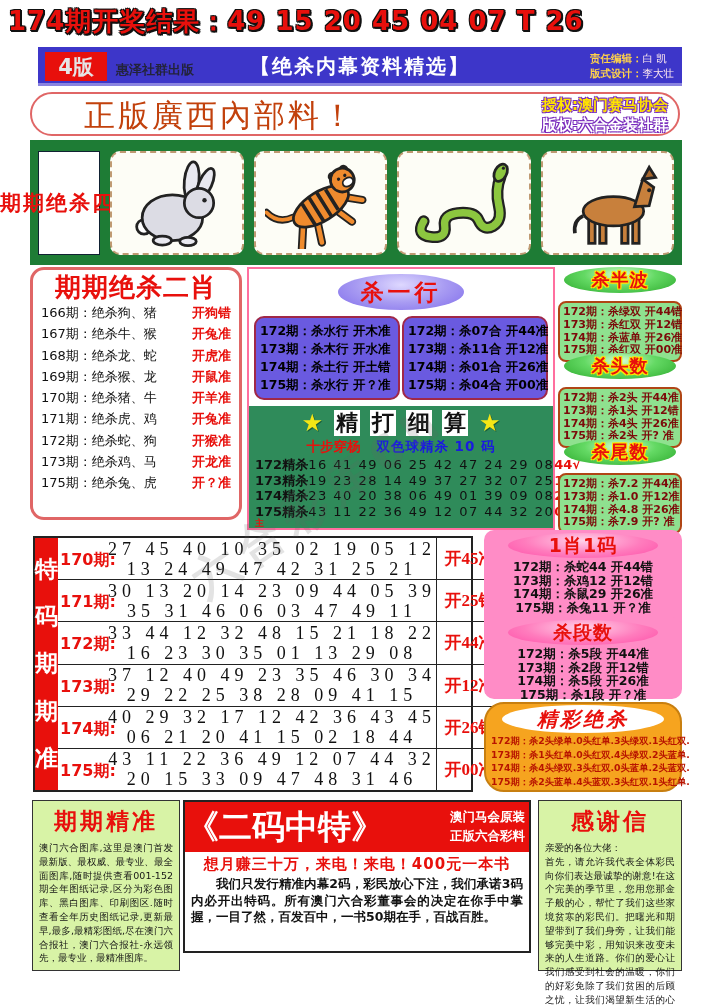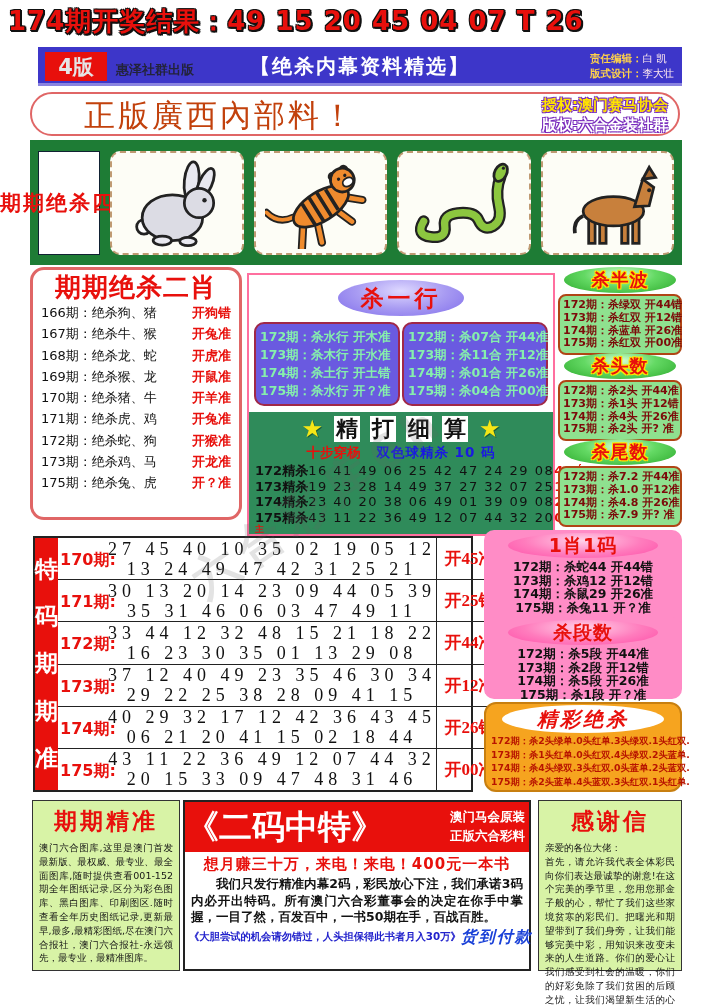--- a/index.html
+++ b/index.html
@@ -40,48 +40,48 @@
 
   
   #erxiao{position:absolute;left:30px;top:267px;width:212px;height:253px;background:#fff;
     border:3px solid #e06666;border-radius:14px;padding:2px 7px}
   .erx-title{text-align:center;color:#e8100c;font-size:26px;font-weight:900;letter-spacing:1px;line-height:30px}
   .erx-row{display:flex;justify-content:space-between;font-size:13px;line-height:21.3px;padding:0 1px}
   .erx-left{color:#111}
   .erx-res{color:#e8100c;font-weight:700}
 
   
-  #midcol{position:absolute;left:247px;top:273px;width:308px;height:263px;background:#fff;border:2px solid #ff6f9f}
+  #midcol{position:absolute;left:247px;top:267px;width:308px;height:263px;background:#fff;border:2px solid #ff6f9f}
   .mid-heads{display:flex;justify-content:space-around;margin-top:5px}
   .ellipse{border-radius:50%;display:flex;align-items:center;justify-content:center}
   .purple-ell{width:126px;height:36px;background:radial-gradient(ellipse at 50% 30%,#ded8ff 0%,#a89bf2 50%,#7f6ceb 100%)}
   .purple-ell span{color:#e8100c;font-size:23px;font-weight:900;letter-spacing:4px}
   .mid-boxes{display:flex;justify-content:space-between;padding:6px 5px 0}
   .pbox{width:146px;height:84px;background:#6a5ae0;border:2px solid #a02848;border-radius:10px;
-    padding:4px 4px;color:#86efac;font-size:12.5px;line-height:18px;font-weight:600;white-space:nowrap}
+    padding:4px 4px;color:#000000;font-size:12.5px;line-height:18px;font-weight:600;white-space:nowrap}
   #jing{position:absolute;left:0;bottom:0;width:100%;height:122px;background:#2f8b5a;padding:2px 6px}
   .jing-title{display:flex;align-items:center;justify-content:center;margin-top:2px}
   .star{color:#f5e616;font-size:24px;line-height:24px;margin:0 6px;text-shadow:1px 1px 0 #1a5a38}
   .jt-char{width:26px;height:26px;background:#fff;color:#111;font-size:22px;font-weight:900;
     display:flex;align-items:center;justify-content:center;margin:0 5px}
   .jing-sub{text-align:center;font-size:13.5px;font-weight:700;margin:2px 0 1px}
   .jing-sub .red{color:#e8100c;margin-right:16px}
   .jing-sub .blue{color:#1a1ae0;letter-spacing:1px}
   .jrow{display:flex;font-size:13px;line-height:15.5px;color:#111;white-space:nowrap}
   .jrow .jlabel{font-weight:700;width:55px}
   .jrow .jnums{flex:1;letter-spacing:1.5px}
   .jrow .jres{color:#e8100c;width:36px;text-align:right;font-weight:700}
   .jing-mark{color:#e8100c;font-size:9px;line-height:9px;font-weight:700}
 
   
   .rsec{position:absolute;left:558px;width:124px}
   .green-ell{width:112px;height:26px;margin:0 auto;background:radial-gradient(ellipse at 50% 30%,#d8ffd8 0%,#64d964 45%,#2aa82a 100%)}
   .green-ell span{color:#e8100c;font-size:18px;font-weight:900;letter-spacing:1px;
     text-shadow:1px 1px 0 #ffe400,-1px -1px 0 #ffe400,1px -1px 0 #ffe400,-1px 1px 0 #ffe400}
-  .gbox{margin-top:1px;background:#8fe18f;border:2px solid #b04515;border-radius:8px;
+  .gbox{margin-top:8px;background:#8fe18f;border:2px solid #b04515;border-radius:8px;
     padding:3px 3px;font-size:11px;line-height:12.8px;color:#7c0a0a;font-weight:700;white-space:nowrap}
   #shabanbo{top:267px}
   #shatoushu{top:353px}
   #shaweishu{top:439px}
 
   
   #tema{position:absolute;left:33px;top:536px;width:440px;height:256px;border:2px solid #222;display:flex;background:#fff}
   .t-strip{width:42px;background:#e8100c;display:flex;flex-direction:column;align-items:center;justify-content:space-around;padding:8px 0}
   .t-strip span{color:#fff;font-size:23px;font-weight:900}
   .t-rows{flex:1;display:flex;flex-direction:column}
@@ -96,33 +96,33 @@
   
   .psec{position:absolute;left:484px;width:198px;background:#ff8cc6;border-radius:10px;padding:3px 0 4px}
   #xiao1ma1{top:530px;height:108px}
   #shaduanshu{top:617px;height:82px}
   .pink-ell{width:150px;height:25px;margin:0 auto 2px;background:radial-gradient(ellipse at 50% 30%,#ffd2e9 0%,#ff7cbd 55%,#ff4da8 100%)}
   .pink-ell span{color:#e8100c;font-size:19px;font-weight:900;letter-spacing:1px}
   .prow{font-size:12.5px;line-height:13.5px;color:#111;font-weight:700;text-align:center;white-space:nowrap}
 
   
   #jingcai{position:absolute;left:484px;top:702px;width:198px;height:90px;background:#f6a41f;
-    border:2px solid #c87f10;border-radius:12px}
+    border:2px solid #c87f10;border-radius:20px}
   .white-ell{width:162px;height:28px;margin:1px auto 1px;background:#fff}
   .white-ell span{color:#e8100c;font-size:20px;font-weight:900;font-style:italic;letter-spacing:3px}
   .jc-row{font-size:9.3px;line-height:13.6px;color:#b81400;font-weight:700;padding-left:5px;white-space:nowrap}
 
   
   .btbox{position:absolute;top:800px;height:171px;background:#d8f3a6;border:1px solid #333;padding:3px 6px}
   #jingzhun{left:32px;width:148px}
   #ganxie{left:538px;width:144px}
   .bt-title{text-align:center;color:#e8100c;font-size:23px;font-weight:900;letter-spacing:3px;margin:2px 0 4px}
   .bt-body{font-size:9.5px;line-height:13.8px;color:#151515;text-align:justify;white-space:pre-line}
 
-  #erma{position:absolute;left:183px;top:800px;width:348px;height:171px;background:#fff;border:2px solid #222}
+  #erma{position:absolute;left:183px;top:800px;width:348px;height:153px;background:#fff;border:2px solid #222}
   .erma-banner{height:50px;background:#e8100c;position:relative;display:flex;align-items:center}
   .erma-title{color:#fff;font-size:33px;font-weight:900;margin-left:1px;white-space:nowrap}
   .erma-right{position:absolute;right:4px;top:5px;color:#fff;font-size:12.5px;font-weight:700;line-height:19px}
   .erma-slogan{color:#e8100c;font-size:15px;font-weight:900;text-align:center;margin-top:3px;letter-spacing:1px;white-space:nowrap}
   .erma-body{font-size:12.5px;font-weight:700;color:#111;line-height:16.5px;padding:2px 6px 0;text-align:justify;text-indent:2em}
   .erma-foot{display:flex;align-items:center;justify-content:space-between;padding:0 4px;margin-top:1px}
   .erma-note{color:#2222cc;font-size:10.3px;font-weight:700;white-space:nowrap}
   .erma-cod{color:#1a41d8;font-size:16px;font-weight:900;font-style:italic;letter-spacing:2px;white-space:nowrap}
 
   #watermark{position:absolute;left:170px;top:470px;font-size:46px;color:rgba(100,100,100,0.18);
@@ -454,24 +454,20 @@
 <div id="erma" data-interactable="false">
   <div class="erma-banner" data-interactable="false">
     <div class="erma-title" data-interactable="false">《二码中特》</div>
     <div class="erma-right" data-interactable="false">
       <div data-interactable="false">澳门马会原装</div>
       <div data-interactable="false">正版六合彩料</div>
     </div>
   </div>
   <div class="erma-slogan" data-interactable="false">想月赚三十万，来电！来电！400元一本书</div>
   <div class="erma-body" data-interactable="false">我们只发行精准内幕2码，彩民放心下注，我们承诺3码内必开出特码。所有澳门六合彩董事会的决定在你手中掌握，一目了然，百发百中，一书50期在手，百战百胜。</div>
-  <div class="erma-foot" data-interactable="false">
-    <span class="erma-note" data-interactable="false">《大胆尝试的机会请勿错过，人头担保得此书者月入30万》</span>
-    <span class="erma-cod" data-interactable="false">货到付款</span>
-  </div>
 </div>
 
 <div class="btbox" id="ganxie" data-interactable="false">
   <div class="bt-title" data-interactable="false">感谢信</div>
   <div class="bt-body" data-interactable="false">亲爱的各位大佬：
 首先，请允许我代表全体彩民向你们表达最诚挚的谢意!在这个完美的季节里，您用您那金子般的心，帮忙了我们这些家境贫寒的彩民们。把曙光和期望带到了我们身旁，让我们能够完美中彩，用知识来改变未来的人生道路。你们的爱心让我们感受到社会的温暖，你们的好彩免除了我们贫困的后顾之忧，让我们渴望新生活的心倍受感</div>
 </div>
 
 <div id="watermark" data-interactable="false">六合彩库6h</div>
 

